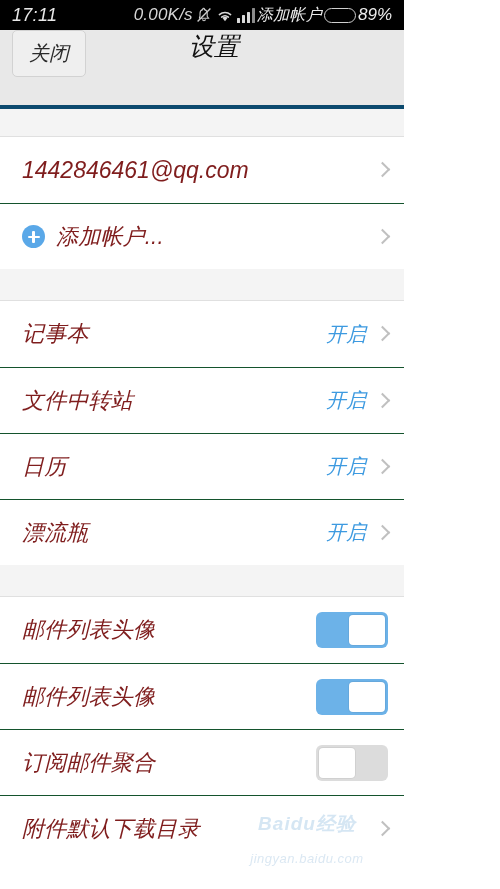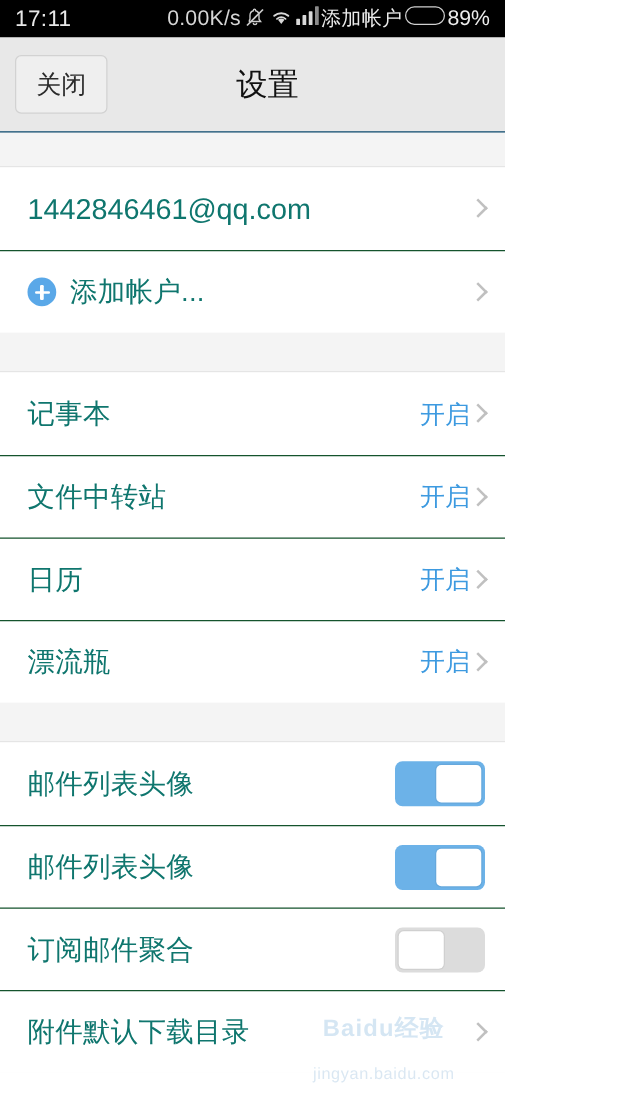--- a/index.html
+++ b/index.html
@@ -13,20 +13,21 @@
     overflow: hidden;
     font-family: "Liberation Sans", "DejaVu Sans", sans-serif;
     -webkit-font-smoothing: antialiased;
   }
   .phone {
     position: relative;
     width: 404px;
     height: 889px;
     background: #ffffff;
     overflow: hidden;
+    font-style: italic;
   }
 
   
   .statusbar {
     height: 30px;
     background: #000000;
     color: #e9e9e9;
     display: flex;
     align-items: center;
     font-size: 17px;
@@ -34,21 +35,21 @@
     box-sizing: border-box;
   }
   .sb-time {
     font-size: 18px;
     letter-spacing: .3px;
     color: #e8e8e8;
   }
   .sb-right {
     margin-left: auto;
     display: flex;
-    align-items: flex-start;
+    align-items: center;
     gap: 2px;
   }
   .sb-net {
     font-size: 17px;
     color: #d6d6d6;
     letter-spacing: .2px;
   }
   .sb-carrier {
     font-size: 16px;
     color: #eaeaea;
@@ -101,23 +102,22 @@
     height: 100%;
     background: #52d21c;
     border-radius: 6px;
   }
 
   
   .navbar {
     position: relative;
     height: 75px;
     background: #e8e8e8;
-    border-bottom: 1px solid #0c4a6e;
-    display: flex;
-    align-items: center;
+    border-bottom: 4px solid #0c4a6e;
+    display: flex;
   }
   .close-btn {
     margin-left: 12px;
     width: 74px;
     height: 47px;
     background: #efefef;
     border: 1px solid #d2d2d2;
     border-radius: 5px;
     font-size: 20px;
     color: #2b2b2b;
@@ -162,31 +162,32 @@
     display: flex;
     align-items: center;
     padding: 0 16px 0 22px;
     box-sizing: border-box;
     cursor: pointer;
   }
   .row + .row { border-top: 1px solid #14532d; }
 
   .row-label {
     font-size: 22px;
-    color: #0f766e;
+    color: #7f1d1d;
     letter-spacing: .2px;
   }
   .row-label.email {
     font-size: 23px;
     letter-spacing: 0;
   }
   .row-right {
     margin-left: auto;
     display: flex;
     align-items: center;
+    gap: 10px;
   }
   .row-value {
     font-size: 20px;
     color: #3d9ae0;
   }
   .chevron {
     width: 12px;
     height: 20px;
     position: relative;
     flex: none;

